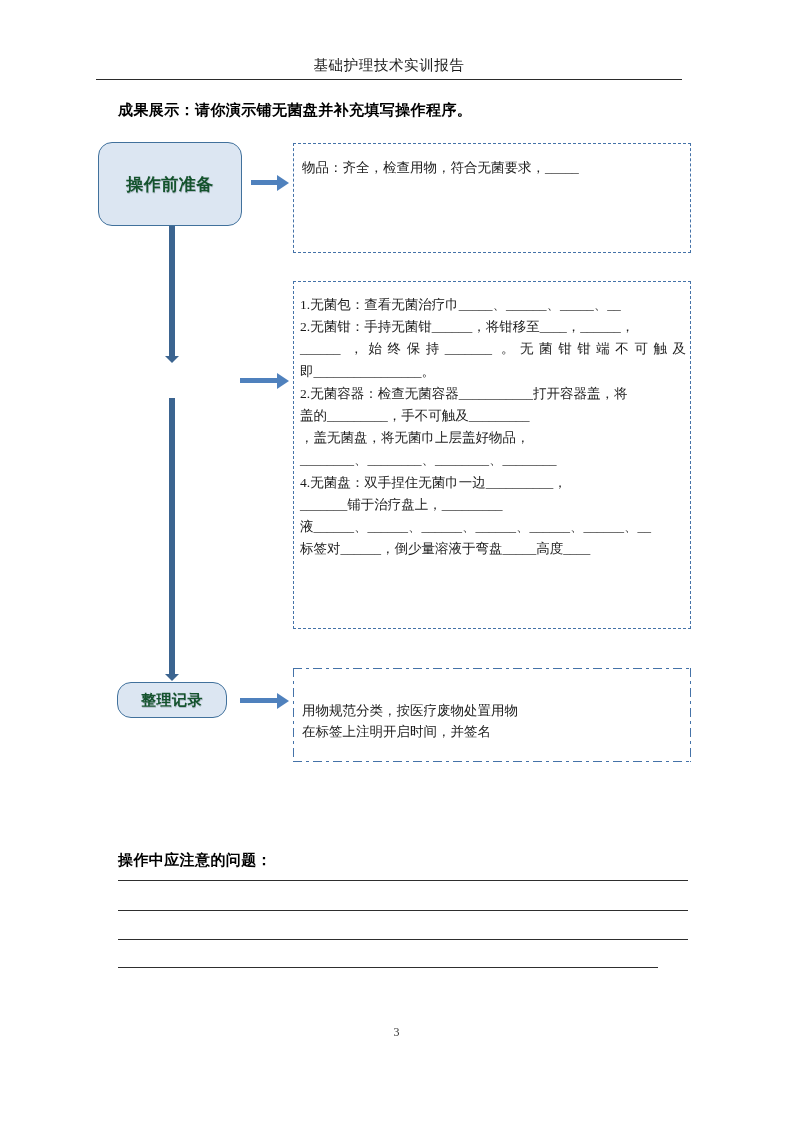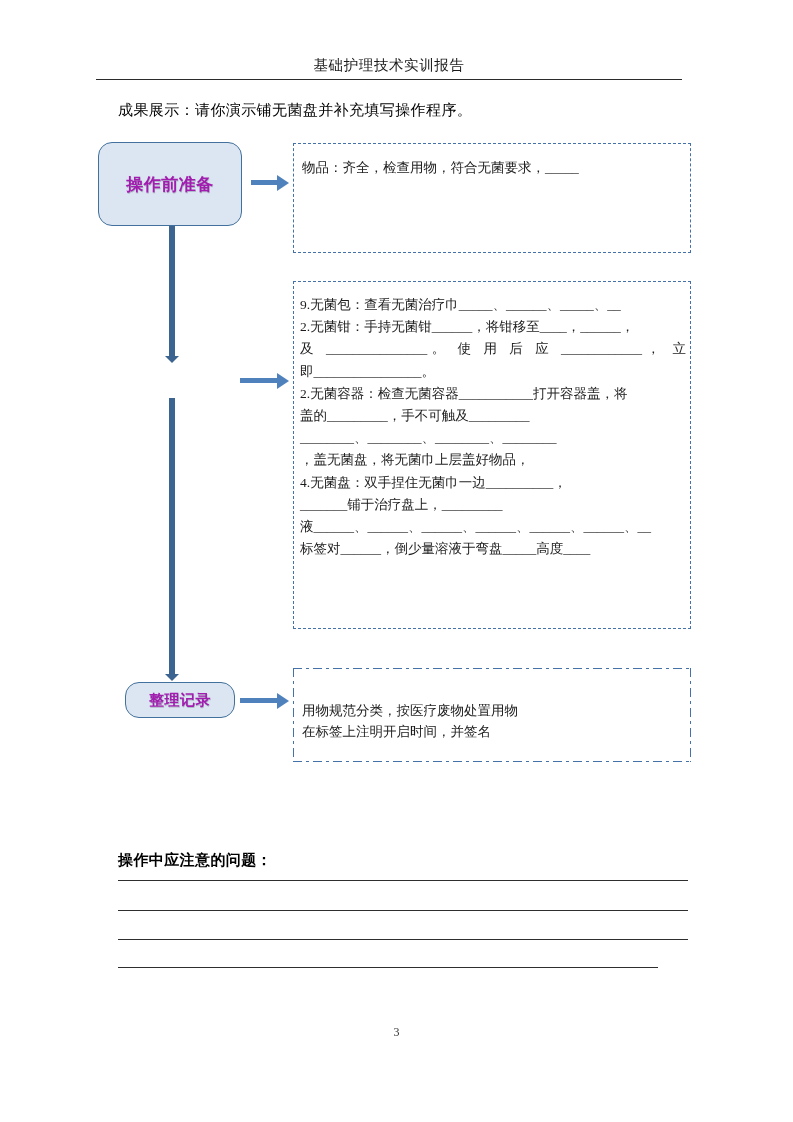--- a/index.html
+++ b/index.html
@@ -40,52 +40,52 @@
     height: 0;
     border-top: 1.6px solid #2b2b2b;
   }
 
   
   .prompt {
     position: absolute;
     left: 118px;
     top: 101px;
     font-family: "Liberation Sans", "DejaVu Sans", sans-serif;
-    font-weight: normal;
+    font-weight: bold;
     font-size: 15px;
     letter-spacing: 0.4px;
     color: #000;
     white-space: nowrap;
   }
 
   
   .flowbox {
     position: absolute;
     box-sizing: border-box;
     background: #dce6f2;
     border: 1.4px solid #41719c;
     border-radius: 14px;
     display: flex;
     align-items: center;
     justify-content: center;
     font-family: "Liberation Sans", "DejaVu Sans", sans-serif;
     font-weight: bold;
-    color: #a21caf;
+    color: #14532d;
     text-shadow: 0.5px 0.5px 0 rgba(140,150,165,0.55);
   }
   #box-prep {
     left: 98px;  top: 142px;  width: 144px; height: 84px;
     font-size: 17px; letter-spacing: 0.5px;
   }
   #box-steps {
     left: 117px; top: 362px;  width: 110px; height: 36px;
     font-size: 15px; letter-spacing: 0.5px;
   }
   #box-record {
-    left: 125px; top: 682px;  width: 110px; height: 36px;
+    left: 117px; top: 682px;  width: 110px; height: 36px;
     font-size: 15px; letter-spacing: 0.5px;
   }
 
   
   .vconn {
     position: absolute;
     width: 6px;
     background: #3b6490;
     left: 169px;
   }
@@ -243,28 +243,28 @@
   <div class="panel" id="panel-prep"></div>
   <div class="txt-prep panel-inner">
     <span class="ln">物品：齐全，检查用物，符合无菌要求，_____</span>
   </div>
 
   <div class="vconn" id="vconn-2"></div>
   <div class="harrow" id="arrow-2"></div>
 
   <div class="panel" id="panel-steps"></div>
   <div class="txt-steps panel-inner">
-    <span class="ln">9.无菌包：查看无菌治疗巾_____、______、_____、__</span>
+    <span class="ln">1.无菌包：查看无菌治疗巾_____、______、_____、__</span>
     <span class="ln">2.无菌钳：手持无菌钳______，将钳移至____，______，</span>
-    <span class="ln-just">及 _______________。 使 用 后 应 ____________， 立</span>
+    <span class="ln-just">______ ，始终保持_______ 。无菌钳钳端不可触及</span>
     <span class="ln">即________________。</span>
     <span class="ln">2.无菌容器：检查无菌容器___________打开容器盖，将</span>
     <span class="ln">盖的_________，手不可触及_________</span>
+    <span class="ln">，盖无菌盘，将无菌巾上层盖好物品，</span>
     <span class="ln">________、________、________、________</span>
-    <span class="ln">，盖无菌盘，将无菌巾上层盖好物品，</span>
     <span class="ln">4.无菌盘：双手捏住无菌巾一边__________，</span>
     <span class="ln">_______铺于治疗盘上，_________</span>
     <span class="ln">液______、______、______、______、______、______、__</span>
     <span class="ln">标签对______，倒少量溶液于弯盘_____高度____</span>
   </div>
 
   <div class="flowbox" id="box-record">
     <span>整理记录</span>
   </div>
   <div class="harrow" id="arrow-3"></div>

